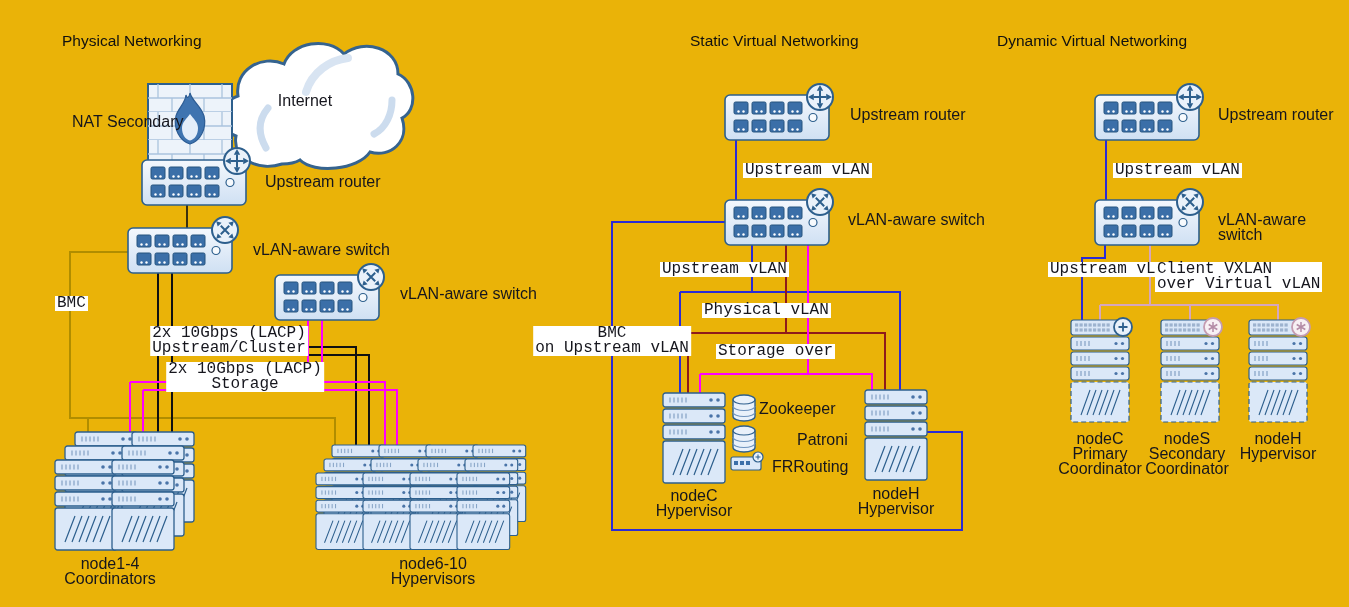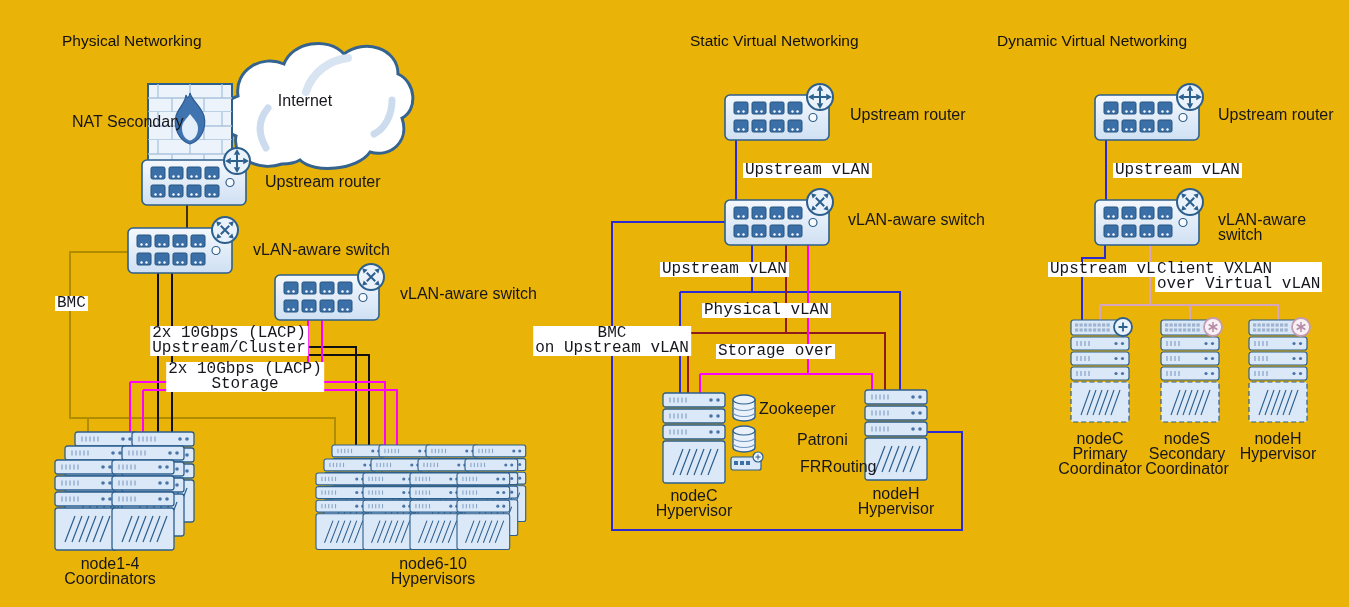--- a/index.html
+++ b/index.html
@@ -241,21 +241,21 @@
 <div class="lbl" style="left:850px;top:107px">Upstream router</div>
 <div class="lbl bg" style="left:743px;top:163px">Upstream vLAN</div>
 <div class="lbl" style="left:848px;top:212px">vLAN-aware switch</div>
 <div class="lbl bg" style="left:660px;top:262px">Upstream vLAN</div>
 <div class="lbl bg" style="left:702px;top:303px">Physical vLAN</div>
 <div class="lbl bg" style="left:716px;top:344px">Storage over</div>
 <div class="lbl c bg" style="left:612px;top:326px">BMC
 on Upstream vLAN</div>
 <div class="lbl" style="left:759px;top:401px">Zookeeper</div>
 <div class="lbl" style="left:797px;top:432px">Patroni</div>
-<div class="lbl" style="left:800px;top:459px">FRRouting</div>
+<div class="lbl" style="left:772px;top:459px">FRRouting</div>
 <div class="lbl c" style="left:694px;top:488px">nodeC
 Hypervisor</div>
 <div class="lbl c" style="left:896px;top:486px">nodeH
 Hypervisor</div>
 
 <div class="lbl title" style="left:997px;top:33px">Dynamic Virtual Networking</div>
 <div class="lbl" style="left:1218px;top:107px">Upstream router</div>
 <div class="lbl bg" style="left:1113px;top:163px">Upstream vLAN</div>
 <div class="lbl" style="left:1218px;top:212px">vLAN-aware switch</div>
 <div class="lbl b g bg" style="left:1048px;top:262px">Upstream vLAN</div>

